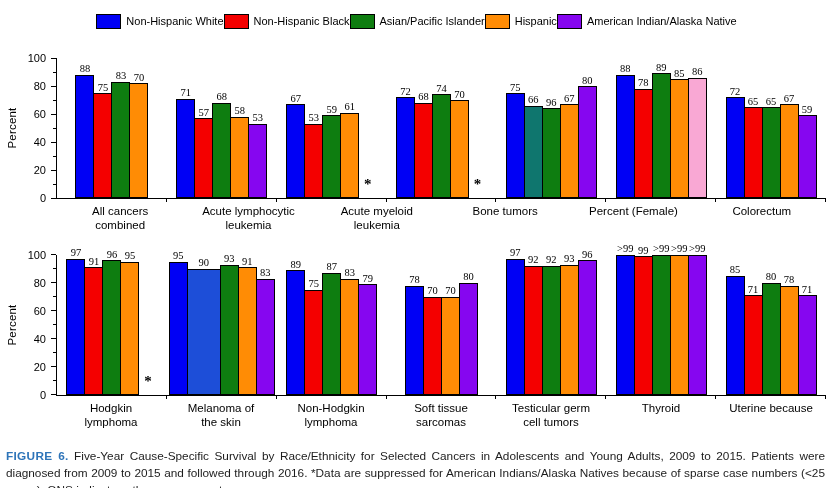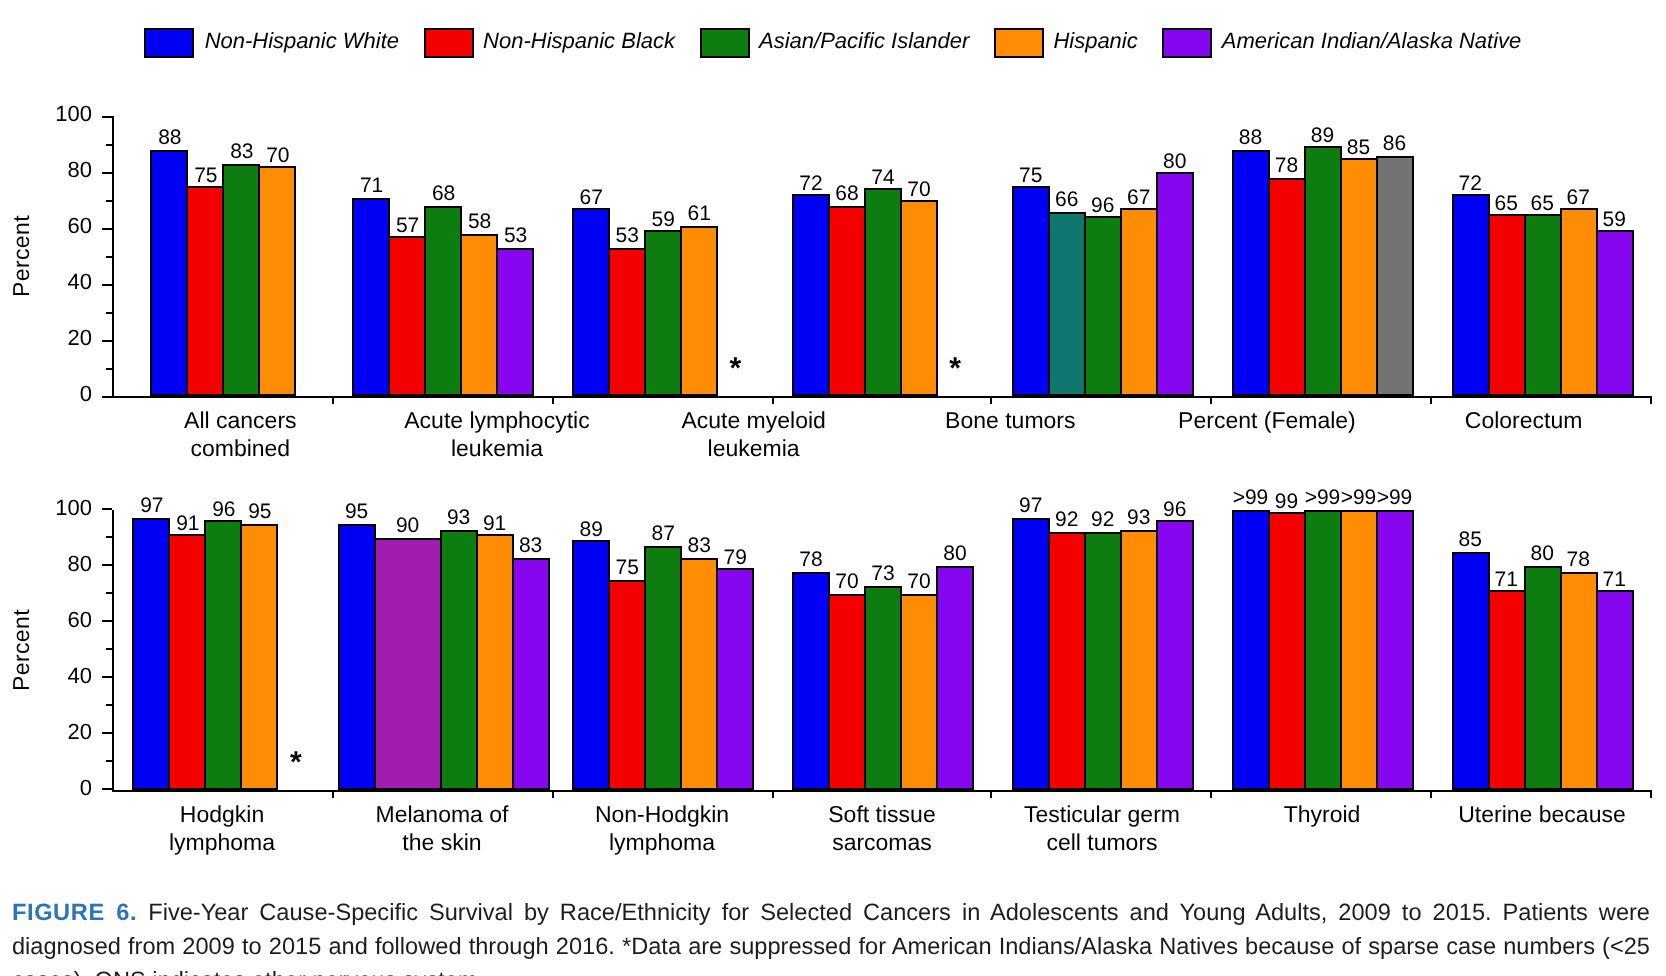--- a/index.html
+++ b/index.html
@@ -7,21 +7,21 @@
     width:833px;height:488px;overflow:hidden;
     font-family:"Liberation Sans","DejaVu Sans",sans-serif;
     color:#000;
     -webkit-font-smoothing:antialiased;
   }
   .figure{width:833px;height:488px;position:relative;background:#fff;}
 
   
   .legend{
     display:flex;justify-content:center;align-items:center;
-    gap:12px;padding-top:10px;height:22px;font-style:italic;
+    gap:0;padding-top:10px;height:22px;
   }
   .legend-item{display:flex;align-items:center;gap:5px;}
   .legend-swatch{width:23px;height:13px;border:1px solid #000;display:inline-block;}
   .legend-label{font-size:11px;line-height:1;}
 
   
   .panel{display:flex;margin-top:26px;}
   .panel.second{margin-top:22px;}
   .gutter{width:56px;position:relative;height:140px;flex:none;}
   .ylabel{
@@ -39,20 +39,21 @@
     border-left:1.5px solid #000;border-bottom:1.5px solid #000;
     display:flex;
   }
   .ytick{position:absolute;background:#000;height:1px;}
   .ytick.major{width:5px;left:-6.5px;}
   .ytick.minor{width:3px;left:-4.5px;}
   .xtick{position:absolute;top:100%;width:1px;height:4px;background:#000;}
   .group{
     flex:1;display:flex;align-items:flex-end;justify-content:center;
     position:relative;
+    font-family:Liberation Serif, serif;
   }
   .bar{
     width:19px;flex:none;position:relative;
     border:1px solid #000;box-sizing:border-box;
   }
   .bar + .bar, .bar + .slot, .slot + .bar{margin-left:-1px;}
   .bar-value{
     position:absolute;bottom:100%;left:50%;
     transform:translateX(-50%);margin-bottom:1px;
     font-size:10.5px;line-height:1;white-space:nowrap;
@@ -219,21 +220,21 @@
             </div>
             <div class="bar" style="height: 78%; background: rgb(244, 0, 0);">
               <div class="bar-value">78</div>
             </div>
             <div class="bar" style="height: 89%; background: rgb(14, 125, 16);">
               <div class="bar-value">89</div>
             </div>
             <div class="bar" style="height: 85%; background: rgb(255, 140, 5);">
               <div class="bar-value">85</div>
             </div>
-            <div class="bar" style="height: 86%; background: #737373;">
+            <div class="bar" style="height: 86%; background: #f9a8d4;">
               <div class="bar-value">86</div>
             </div>
           </div>
           <div class="group">
             <div class="bar" style="height: 72%; background: rgb(0, 0, 245);">
               <div class="bar-value">72</div>
             </div>
             <div class="bar" style="height: 65%; background: rgb(244, 0, 0);">
               <div class="bar-value">65</div>
             </div>
@@ -302,21 +303,21 @@
               <div class="bar-value">95</div>
             </div>
             <div class="slot">
               <div class="asterisk">*</div>
             </div>
           </div>
           <div class="group">
             <div class="bar" style="height: 95%; background: rgb(0, 0, 245);">
               <div class="bar-value">95</div>
             </div>
-            <div class="bar" style="height: 90%; background: #a21caf; padding-left: 32px;">
+            <div class="bar" style="height: 90%; background: #1d4ed8; padding-left: 32px;">
               <div class="bar-value">90</div>
             </div>
             <div class="bar" style="height: 93%; background: rgb(14, 125, 16);">
               <div class="bar-value">93</div>
             </div>
             <div class="bar" style="height: 91%; background: rgb(255, 140, 5);">
               <div class="bar-value">91</div>
             </div>
             <div class="bar" style="height: 83%; background: rgb(134, 6, 240);">
               <div class="bar-value">83</div>
@@ -338,23 +339,20 @@
             <div class="bar" style="height: 79%; background: rgb(134, 6, 240); margin-top: 46px;">
               <div class="bar-value">79</div>
             </div>
           </div>
           <div class="group">
             <div class="bar" style="height: 78%; background: rgb(0, 0, 245);">
               <div class="bar-value">78</div>
             </div>
             <div class="bar" style="height: 70%; background: rgb(244, 0, 0);">
               <div class="bar-value">70</div>
-            </div>
-            <div class="bar" style="height: 73%; background: rgb(14, 125, 16);">
-              <div class="bar-value">73</div>
             </div>
             <div class="bar" style="height: 70%; background: rgb(255, 140, 5);">
               <div class="bar-value">70</div>
             </div>
             <div class="bar" style="height: 80%; background: rgb(134, 6, 240);">
               <div class="bar-value">80</div>
             </div>
           </div>
           <div class="group">
             <div class="bar" style="height: 97%; background: rgb(0, 0, 245);">

